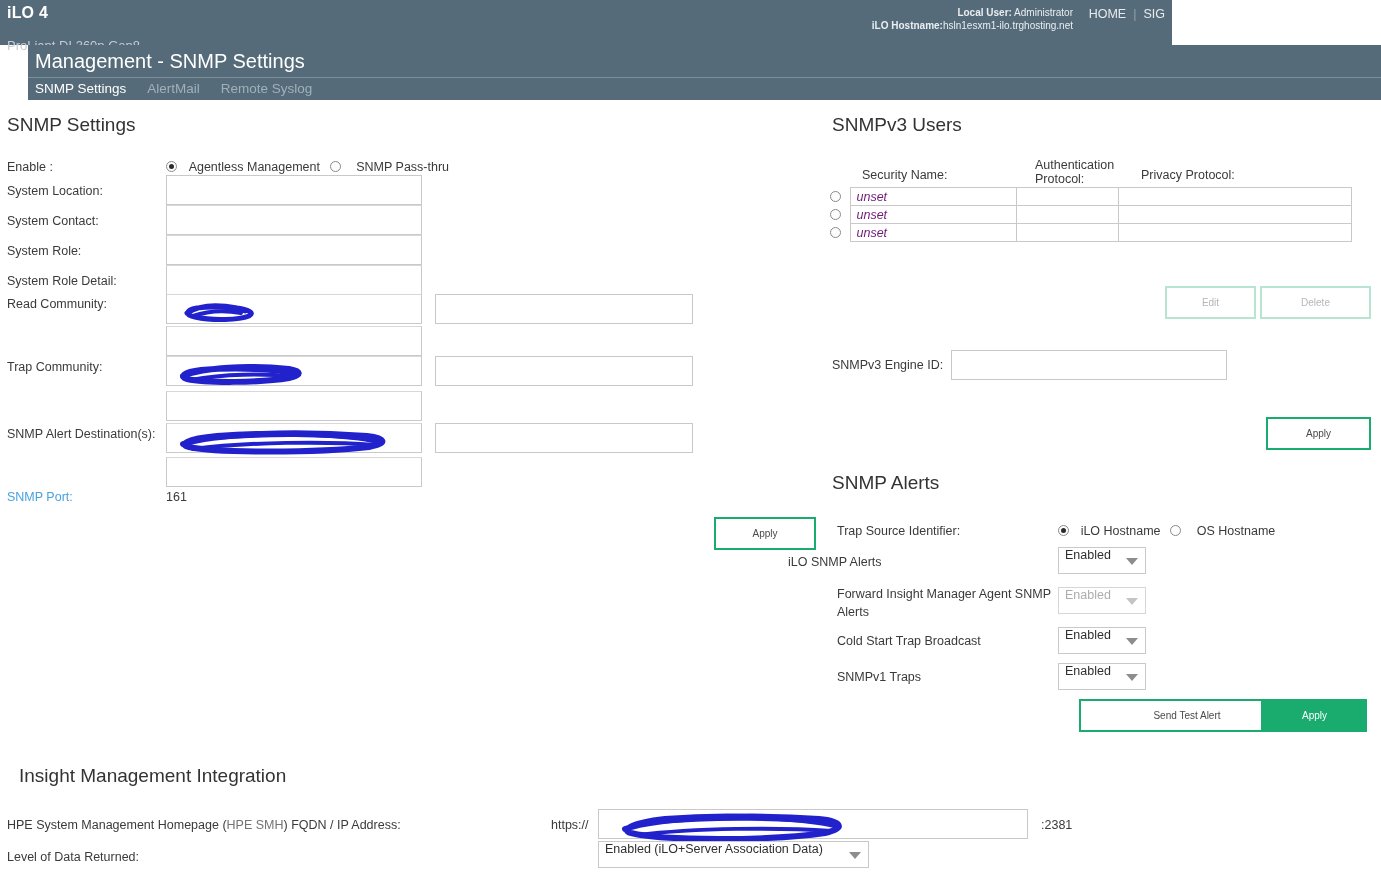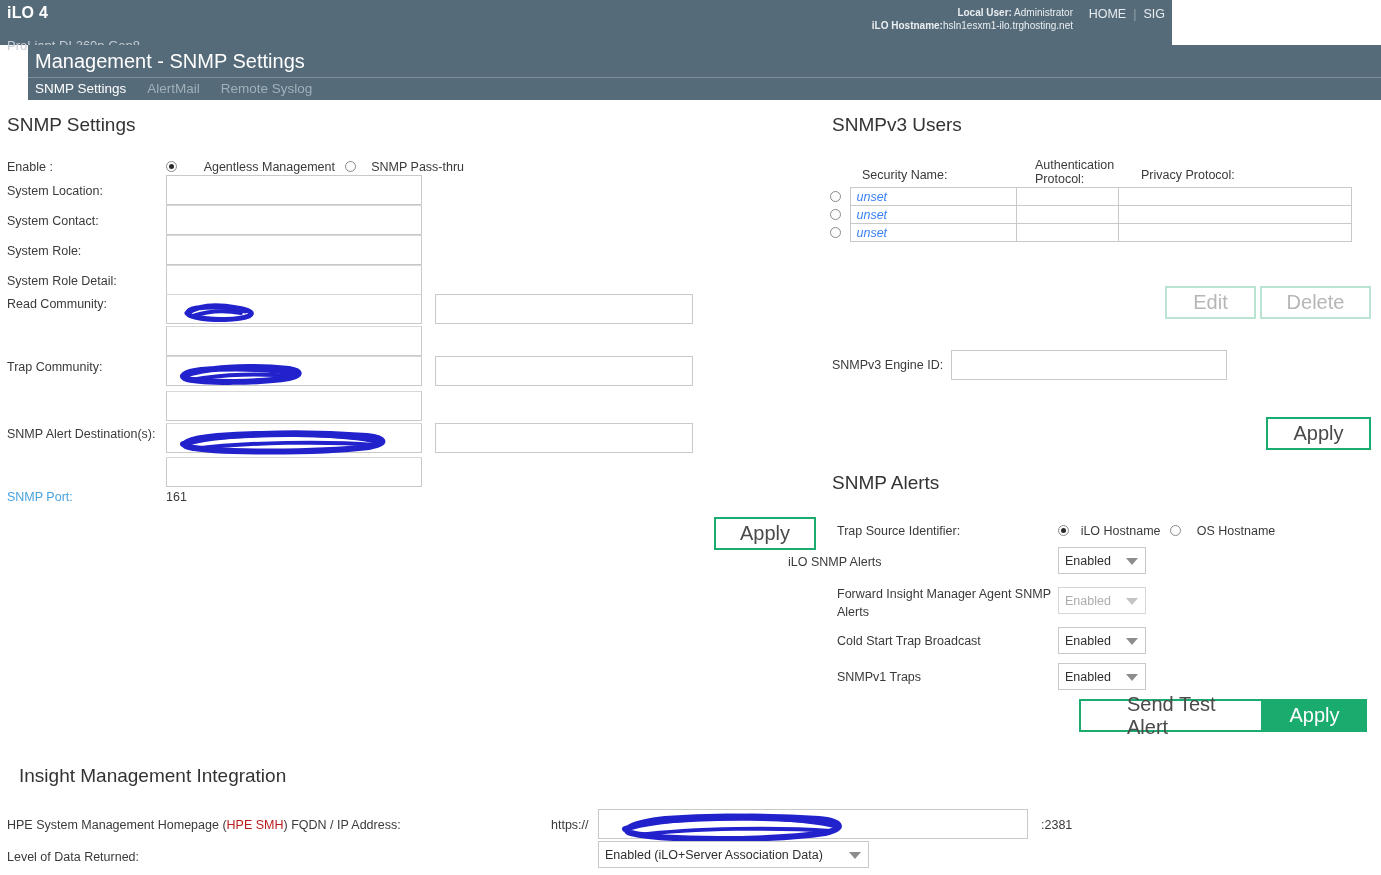--- a/index.html
+++ b/index.html
@@ -96,59 +96,59 @@
   }
   .radio.on::after {
     content: ""; position: absolute; left: 2px; top: 2px;
     width: 5px; height: 5px; border-radius: 50%; background: #2b2b2b;
   }
 
   
   .btn {
     display: inline-flex; align-items: center; justify-content: center;
     font-family: "Liberation Sans", sans-serif;
-    font-size: 20px; background: #ffffff;
+    font-size: 10px; background: #ffffff;
     border: 2px solid #1aab6e; color: #4a4a4a;
     height: 33px; cursor: pointer; padding: 0 14px;
   }
   .btn.solid { background: #1aab6e; border-color: #1aab6e; color: #ffffff; }
   .btn.disabled { border-color: #b9e4d2; color: #b6b6b6; cursor: default; }
 
   
   .sel {
-    position: relative; display: inline-flex; align-items: center;
+    position: relative; display: inline-flex; align-items: flex-start;
     width: 88px; height: 27px; background: #ffffff;
     border: 1px solid #c9c9c9; font-size: 12.5px; color: #2f2f2f;
     padding-left: 6px; cursor: pointer;
   }
   .sel.wide { width: 271px; }
   .sel.dim { color: #adadad; border-color: #d6d6d6; }
   .caret {
     position: absolute; right: 7px; top: 50%; margin-top: -3px;
     width: 0; height: 0; border-left: 6px solid transparent;
     border-right: 6px solid transparent; border-top: 7px solid #8d8d8d;
   }
   .sel.dim .caret { border-top-color: #c4c4c4; }
 
   
   .v3table { border-collapse: collapse; font-size: 12.5px; }
   .v3table td { border: 1px solid #c9c9c9; height: 18px; padding: 0 0 0 6px; }
   .v3table td.radio-cell {
     border: none; width: 20px; padding: 0; text-align: left;
     vertical-align: middle;
   }
-  .v3table td.unset { font-style: italic; color: #3b82f6; width: 166px; }
+  .v3table td.unset { font-style: italic; color: #701a75; width: 166px; }
   .v3table td.auth { width: 102px; }
   .v3table td.priv { width: 233px; }
   .v3head {
     font-size: 12.5px; color: #3a3a3a; position: absolute;
   }
 
   .link { color: #4aa3df; }
-  .link-blue { color: #b91c1c; }
+  .link-blue { color: #737373; }
   .muted-port { font-size: 12.5px; color: #3a3a3a; }
 </style>
 </head>
 <body>
 
 <div class="topbar">
   <div class="brand">
     <div class="brand-title">iLO 4</div>
     <div class="brand-sub">ProLiant DL360p Gen8</div>
   </div>
@@ -178,21 +178,21 @@
   </div>
 </div>
 
 <div class="content">
 
   <div class="section-h" style="position:absolute;left:7px;top:14px;">SNMP Settings</div>
 
   <div class="lbl" style="position:absolute;left:7px;top:60px;">Enable :</div>
   <div style="position:absolute;left:166px;top:59px;">
     <span class="radio on"></span>
-    <span class="lbl" style="margin-left:23px;">Agentless Management</span>
+    <span class="lbl" style="margin-left:8px;">Agentless Management</span>
     <span class="radio" style="margin-left:6px;"></span>
     <span class="lbl" style="margin-left:12px;">SNMP Pass-thru</span>
   </div>
 
   <div class="lbl" style="position:absolute;left:7px;top:84px;">System Location:</div>
   <div class="field" style="left:166px;top:75px;width:256px;"></div>
 
   <div class="lbl" style="position:absolute;left:7px;top:114px;">System Contact:</div>
   <div class="field inner" style="left:166px;top:105px;width:256px;"></div>
 

